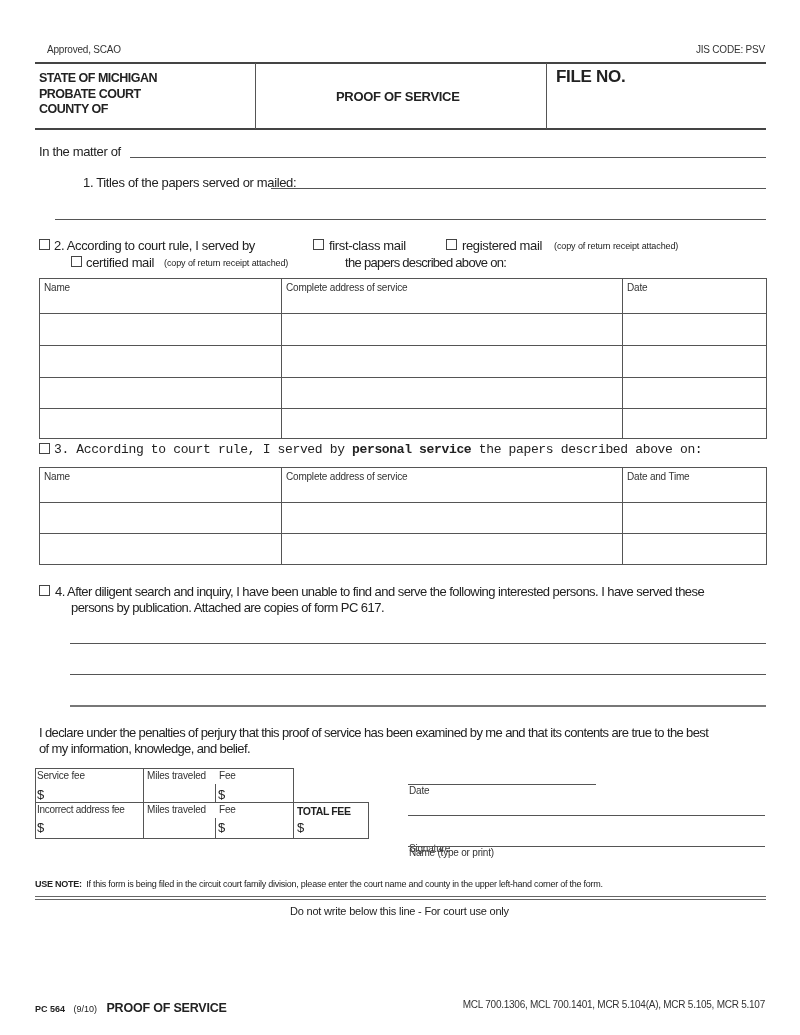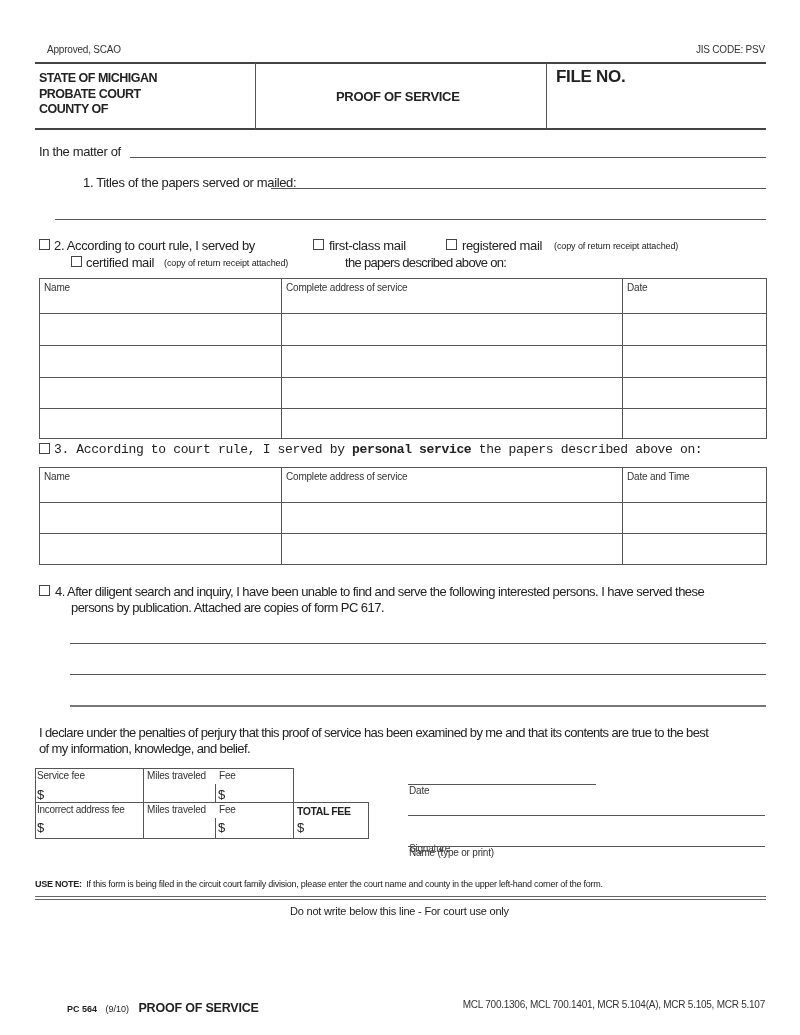--- a/index.html
+++ b/index.html
@@ -180,18 +180,18 @@
 <div class="abs t10" style="left:409px;top:848px;">Name (type or print)</div>
 
 <div class="abs t9" style="left:35px;top:880px;letter-spacing:-0.25px;">
   <span class="b">USE NOTE:</span>&nbsp;
   <span>If this form is being filed in the circuit court family division, please enter the court name and county in the upper left-hand corner of the form.</span>
 </div>
 <div class="hl" style="left:35px;top:896px;width:731px;border-top-color:#666;"></div>
 <div class="hl" style="left:35px;top:899px;width:731px;border-top-color:#666;"></div>
 <div class="abs" style="left:290px;top:906px;font-size:11px;letter-spacing:-0.2px;">Do not write below this line - For court use only</div>
 
-<div class="abs" style="left:35px;top:999px;margin-left:32px;">
+<div class="abs" style="left:35px;top:999px;">
   <span class="b" style="font-size:9px;">PC 564</span>
   <span style="font-size:9px;margin-left:4px;">(9/10)</span>
   <span class="b" style="font-size:12.5px;margin-left:5px;letter-spacing:-0.2px;">PROOF OF SERVICE</span>
 </div>
 <div class="abs" style="right:35px;top:1000px;font-size:10px;letter-spacing:-0.25px;color:#333;">MCL 700.1306, MCL 700.1401, MCR 5.104(A), MCR 5.105, MCR 5.107</div>
 
 </body></html>

